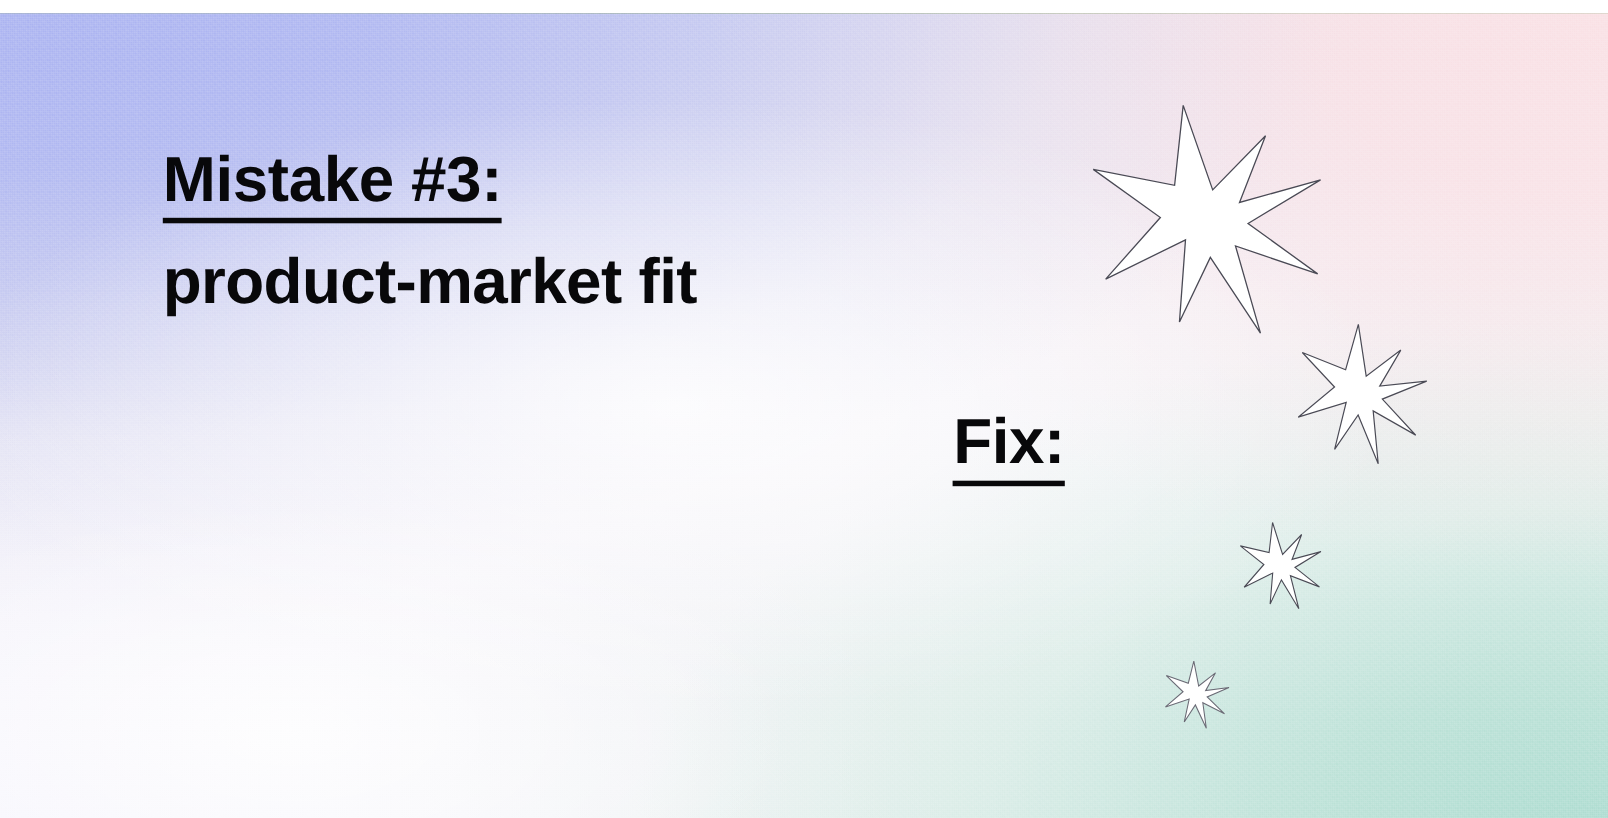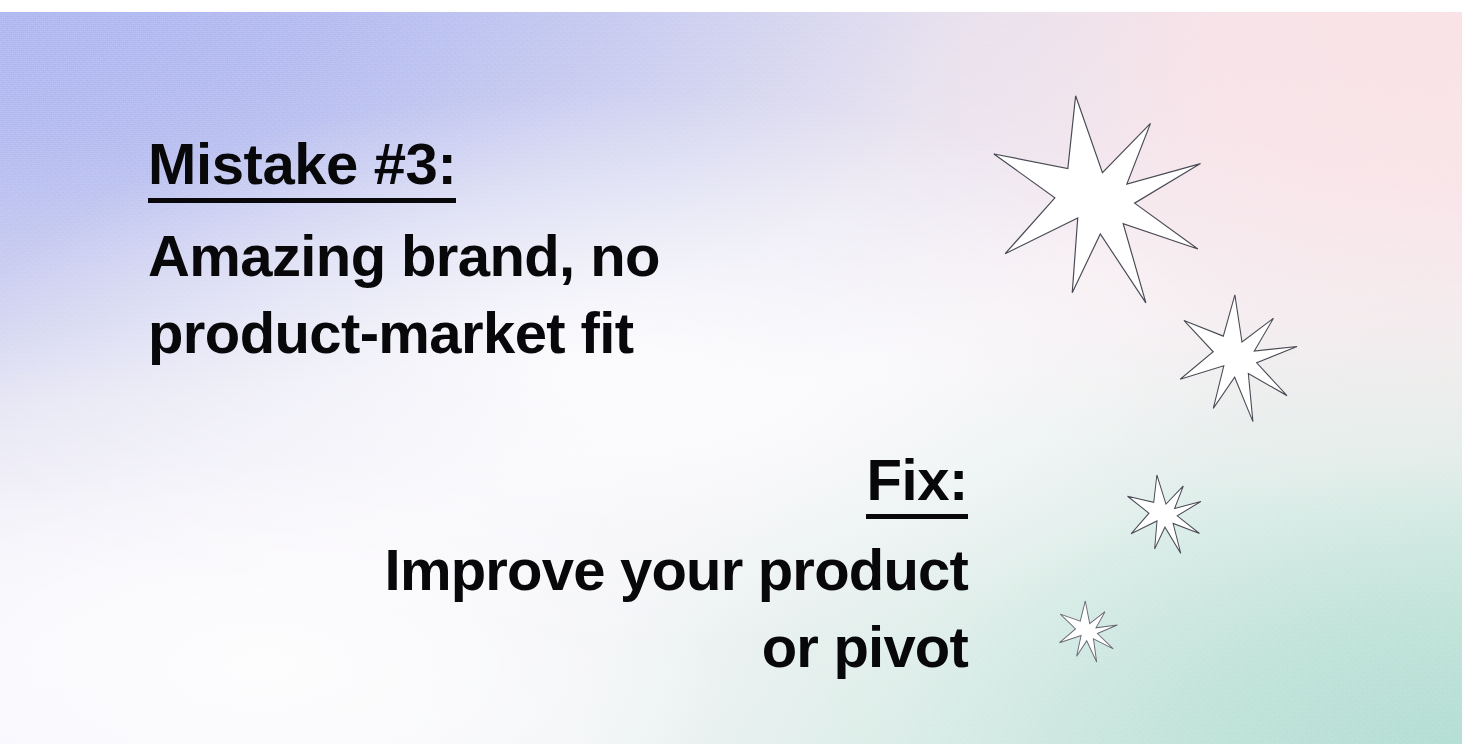--- a/index.html
+++ b/index.html
@@ -88,31 +88,26 @@
 
   <div class="bg-layer bg-base"></div>
   <div class="bg-layer bg-soft"></div>
   <div class="bg-layer bg-noise"></div>
 
   <div class="text-block">
 
     <div class="group-mistake">
       <div class="label-underlined">Mistake #3:</div>
       <div class="body-lines">
-        <div class="body-line">Amazing brand, no</div>
         <div class="body-line">product-market fit</div>
       </div>
     </div>
 
     <div class="group-fix">
       <div class="label-underlined">Fix:</div>
-      <div class="body-lines">
-        <div class="body-line">Improve your product</div>
-        <div class="body-line">or pivot</div>
-      </div>
     </div>
 
   </div>
 
   <div class="star star-1">
     <svg viewBox="0 0 200 200" preserveAspectRatio="none">
       <polygon points="84,4 104,76 152,34 126,88 196,74 132,106 188,152 120,124 136,198 98,132 68,184 78,116 8,144 58,96 4,52 72,70" fill="#ffffff" stroke="#4a4a55" stroke-width="1.1" stroke-linejoin="miter"></polygon>
     </svg>
   </div>
 

